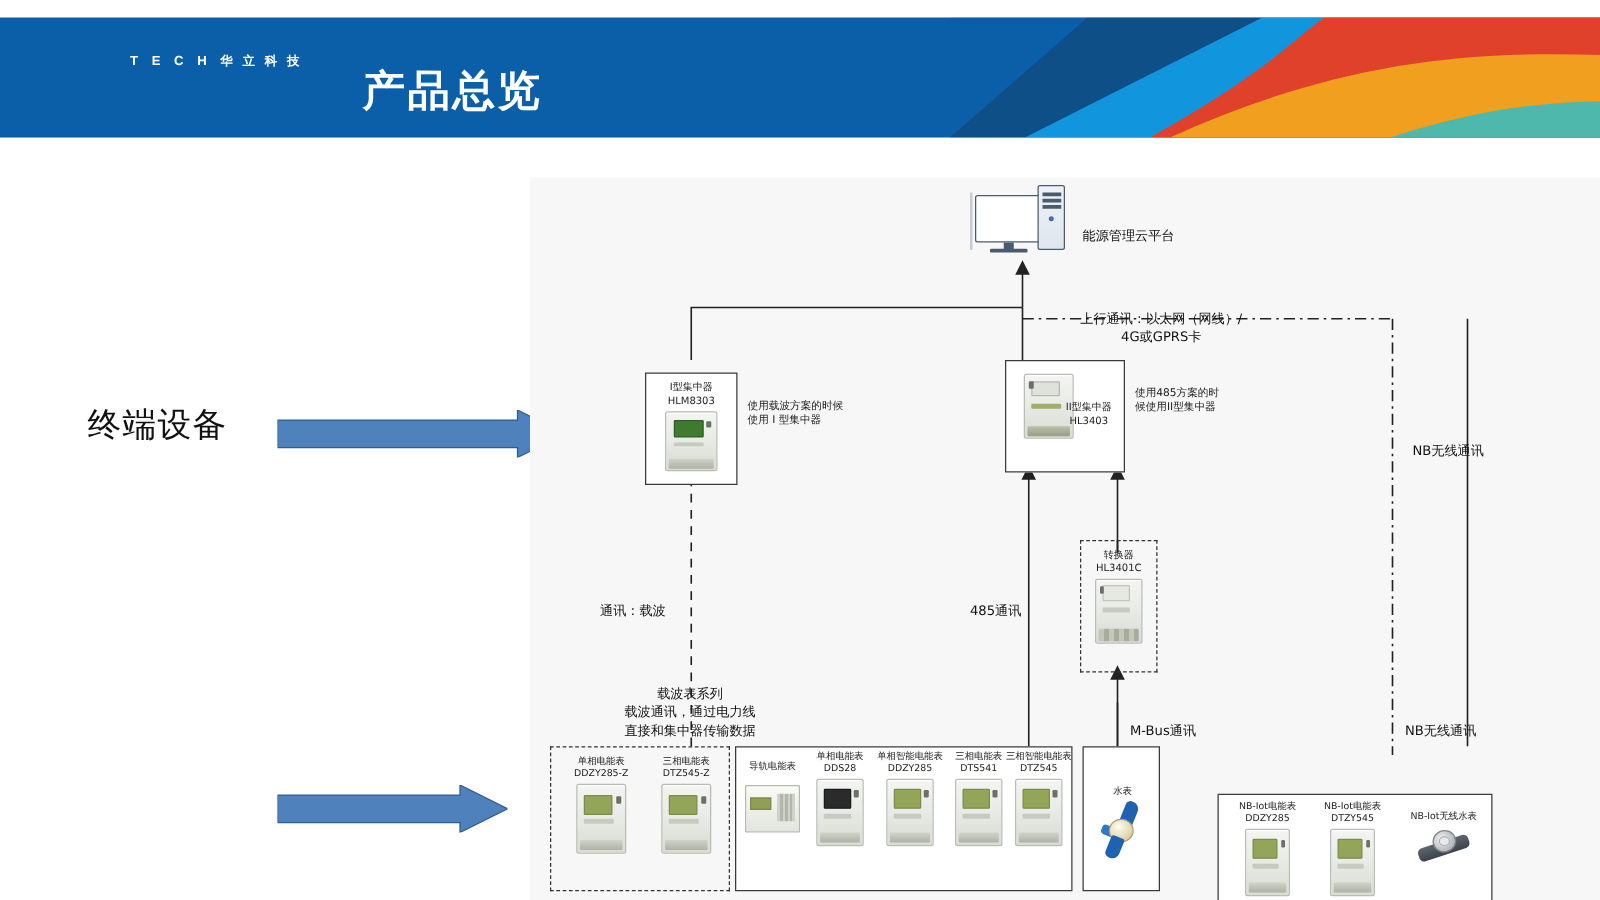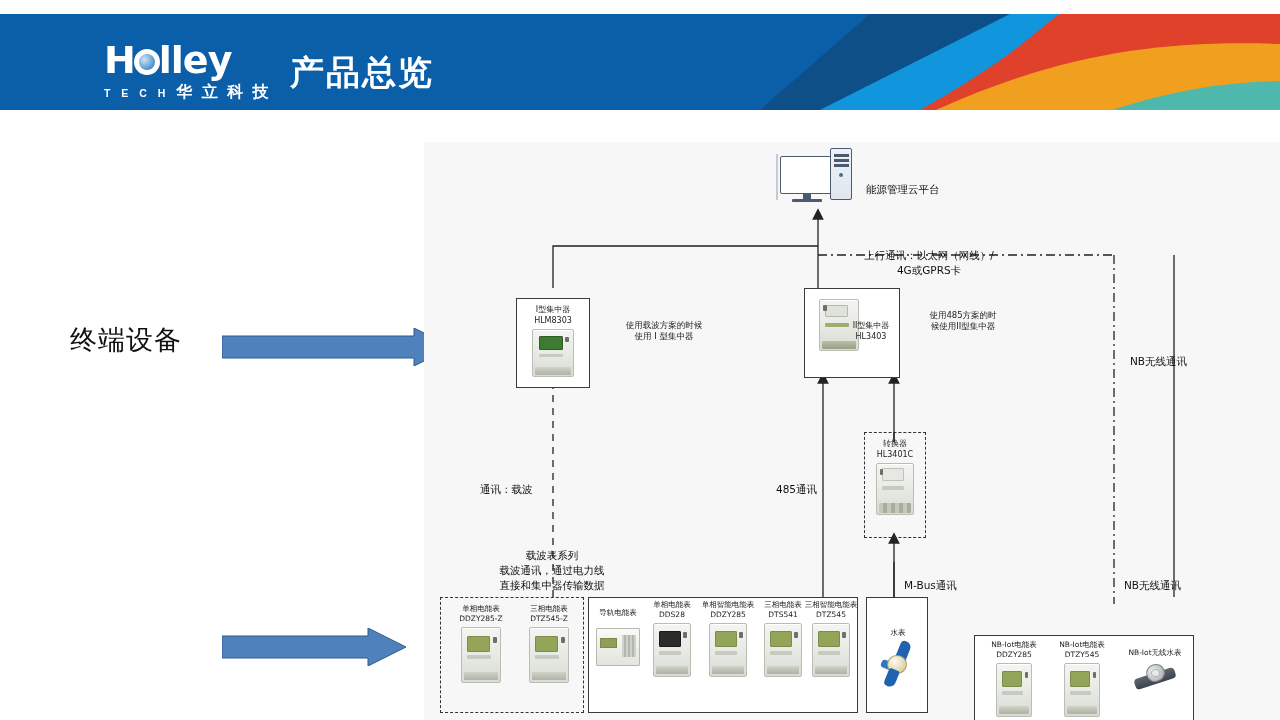--- a/index.html
+++ b/index.html
@@ -27,21 +27,21 @@
   }
   .logo-o {
     display: inline-block; width: 26px; height: 26px; border-radius: 50%;
     border: 5px solid #ffffff; vertical-align: -2px; margin: 0 -1px;
     background: radial-gradient(circle at 35% 35%, #cfe4f5 0%, #5e9fd4 60%, #0b5ea8 100%);
   }
   .logo-sub {
     margin-top: 2px; color: #ffffff; font-size: 10.5px; letter-spacing: 4.0px;
     font-weight: 700; white-space: nowrap;
   }
-  .logo-sub .cn { letter-spacing: 2.5px; font-size: 16px; }
+  .logo-sub .cn { letter-spacing: 2.5px; font-size: 10px; }
 
   .page-title {
     position: absolute; left: 290px; top: 36px;
     font-size: 34px; font-weight: 700; color: #ffffff; letter-spacing: 2px;
     font-family: Liberation Sans, sans-serif;
   }
 
   
   .side-label {
     position: absolute; font-size: 27px; color: #111; letter-spacing: 1px;
@@ -58,21 +58,21 @@
 
   .node {
     position: absolute; background: #ffffff; border: 1px solid #3a3a3a;
     display: flex; flex-direction: column; align-items: center;
   }
   .node.dashed { border: 1.5px dashed #333; background: transparent; }
   .node-title {
     font-size: 8px; color: #222; text-align: center; line-height: 11px;
     padding-top: 5px; font-family: "DejaVu Sans", sans-serif; white-space: pre-line;
   }
-  .cap { font-size: 8.5px; color: #1a1a1a; text-align: center; line-height: 11px;
+  .cap { font-size: 8.5px; color: #1a1a1a; line-height: 11px;
          font-family: "DejaVu Sans", sans-serif; white-space: pre-line; }
 
   .free-text {
     position: absolute; font-size: 10.5px; color: #111; line-height: 15px;
     text-align: center; font-family: "DejaVu Sans", sans-serif; white-space: pre-line;
   }
 
   .group-box { position: absolute; border: 1px solid #3a3a3a; background: #ffffff; }
   .group-box.dashed { border: 1.5px dashed #333; background: transparent; }
 
@@ -158,21 +158,20 @@
         <path d="M0,96 L110,0 L250,0 L60,96 Z" fill="#0d4f86"></path>
         <path d="M60,96 L250,0 L330,0 L200,96 Z" fill="#1196dd"></path>
         <path d="M200,96 L330,0 L520,0 L520,96 Z" fill="#1196dd"></path>
         <path d="M300,0 L520,0 L520,96 L160,96 C260,40 280,12 300,0 Z" fill="#e0412b"></path>
         <path d="M176,96 C300,40 400,26 520,30 L520,96 Z" fill="#f0a01e"></path>
         <path d="M352,96 C420,74 470,68 520,67 L520,96 Z" fill="#4fb8ad"></path>
       </svg>
     </div>
 
     <div class="logo-wrap">
-      <div class="logo-main"><span>H</span><span class="logo-o"></span><span>lley</span></div>
       <div class="logo-sub"><span>T E C H</span>&nbsp;<span class="cn">华 立 科 技</span></div>
     </div>
 
     <div class="page-title">产品总览</div>
   </div>
 
   <div class="side-label" style="left:70px; top:322px;">终端设备</div>
   <div class="arrow-shape" style="left:222px; top:328px;">
     <svg width="230" height="38" viewBox="0 0 230 38">
       <polygon points="0,8 192,8 192,0 230,19 192,38 192,30 0,30" fill="#4f81bd" stroke="#2f5b8f" stroke-width="1"></polygon>

